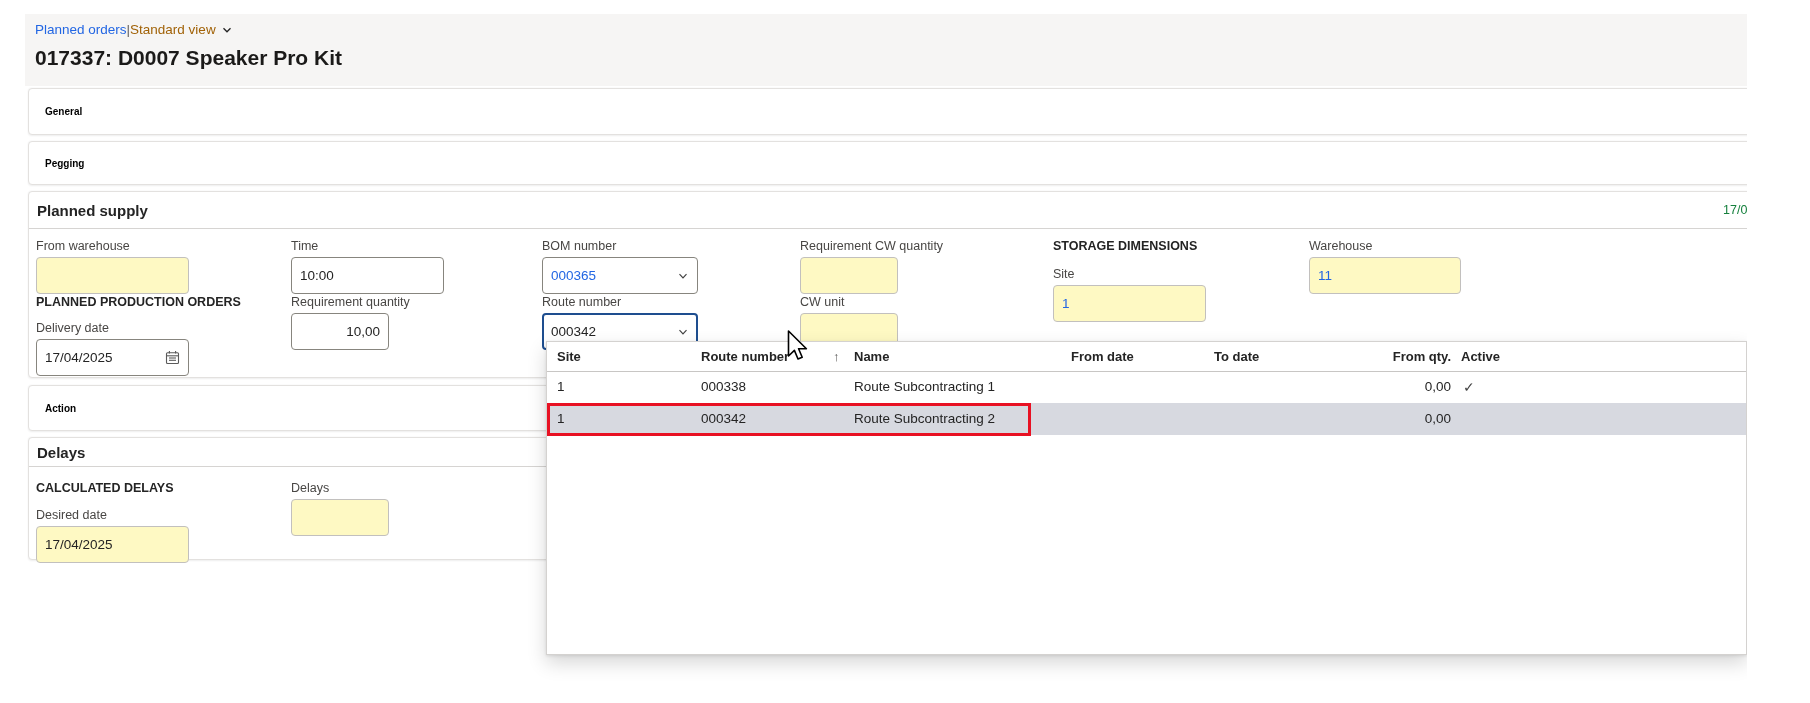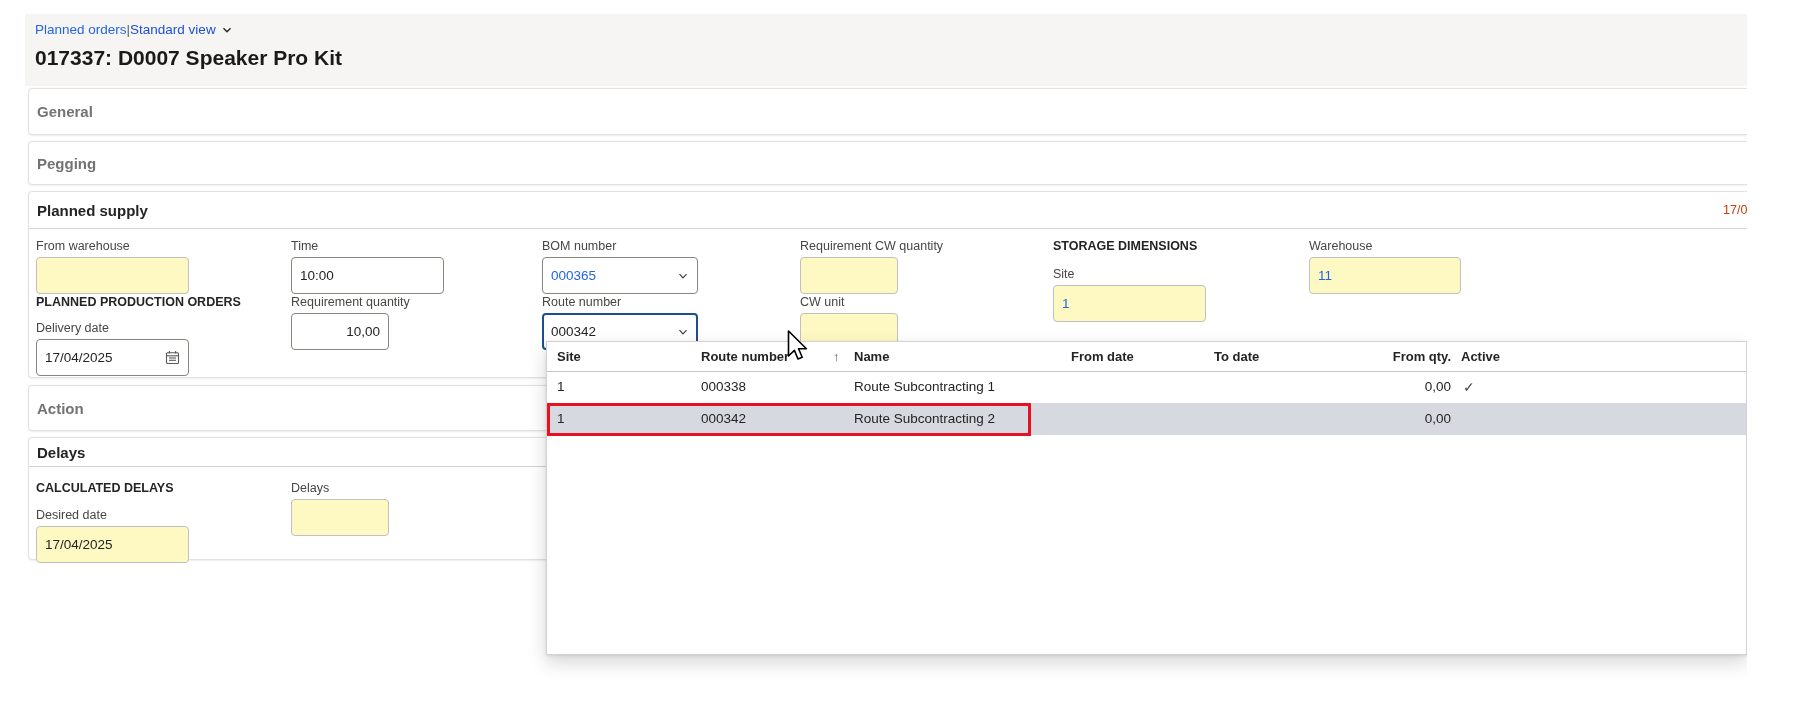--- a/index.html
+++ b/index.html
@@ -4,32 +4,32 @@
 <style>
   html,body{margin:0;padding:0;background:#ffffff;}
   body{font-family:"Liberation Sans", sans-serif;color:#242424;-webkit-font-smoothing:antialiased;}
   .canvas{position:relative;width:1810px;height:703px;background:#ffffff;overflow:hidden;}
 
   
   .header-band{position:absolute;left:25px;top:14px;width:1722px;height:72px;background:#f6f5f4;}
   .breadcrumb{position:absolute;left:35px;top:22px;font-size:13.5px;display:flex;align-items:center;}
   .breadcrumb a{color:#2266e3;text-decoration:none;cursor:pointer;}
   .breadcrumb .sep{color:#605e5c;}
-  .view-switch{display:flex;align-items:center;gap:5px;color:#1d4ed8;cursor:pointer;}
+  .view-switch{display:flex;align-items:center;gap:5px;color:#a16207;cursor:pointer;}
   .page-title{position:absolute;left:35px;top:46px;font-size:21px;font-weight:700;color:#1b1a19;margin:0;}
 
   
   .card{position:absolute;left:28px;width:1740px;background:#ffffff;border:1px solid #e3e1df;
         border-radius:4px;box-shadow:0 0.5px 2px rgba(0,0,0,.07);box-sizing:border-box;}
   .card-header{height:100%;display:flex;align-items:center;padding:0 8px;cursor:pointer;}
-  .card-header h2{font-size:15px;font-weight:700;margin:0;color:#737373;}
+  .card-header h2{font-size:10px;font-weight:700;margin:8px;color:#000000;}
   .ps-header{position:absolute;left:0;top:0;width:100%;height:37px;border-bottom:1px solid #d6d4d2;
              display:flex;align-items:center;padding:0 8px;box-sizing:border-box;cursor:pointer;}
   .ps-header h2{font-size:15px;font-weight:700;margin:0;}
-  .ps-date-trunc{position:absolute;left:1694px;top:11px;font-size:12.5px;color:#c2410c;white-space:nowrap;text-align:right;}
+  .ps-date-trunc{position:absolute;left:1694px;top:11px;font-size:12.5px;color:#15803d;white-space:nowrap;text-align:right;}
 
   
   .field{position:absolute;}
   .f-label{display:block;font-size:12.5px;color:#484644;height:14px;line-height:14px;margin-bottom:4px;white-space:nowrap;}
   .inp{position:relative;height:37px;box-sizing:border-box;border:1px solid #87857e;border-radius:4px;
        background:#ffffff;font-size:13.5px;display:flex;align-items:center;padding:0 8px;cursor:text;}
   .inp.dis{background:#fef9c3;border-color:#c2c0be;cursor:default;}
   .inp.focus{border:2px solid #1e4e8f;padding:0 7px;}
   .inp .val{flex:1;white-space:nowrap;overflow:hidden;}
   .inp .val.num{text-align:right;}

